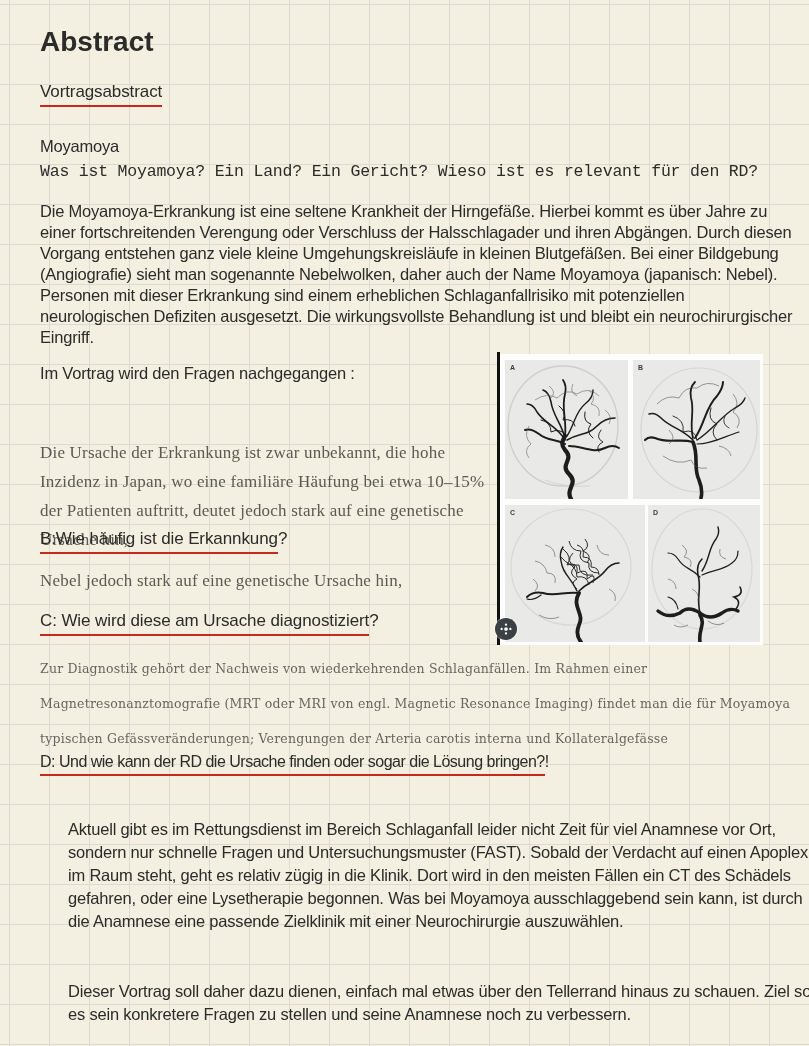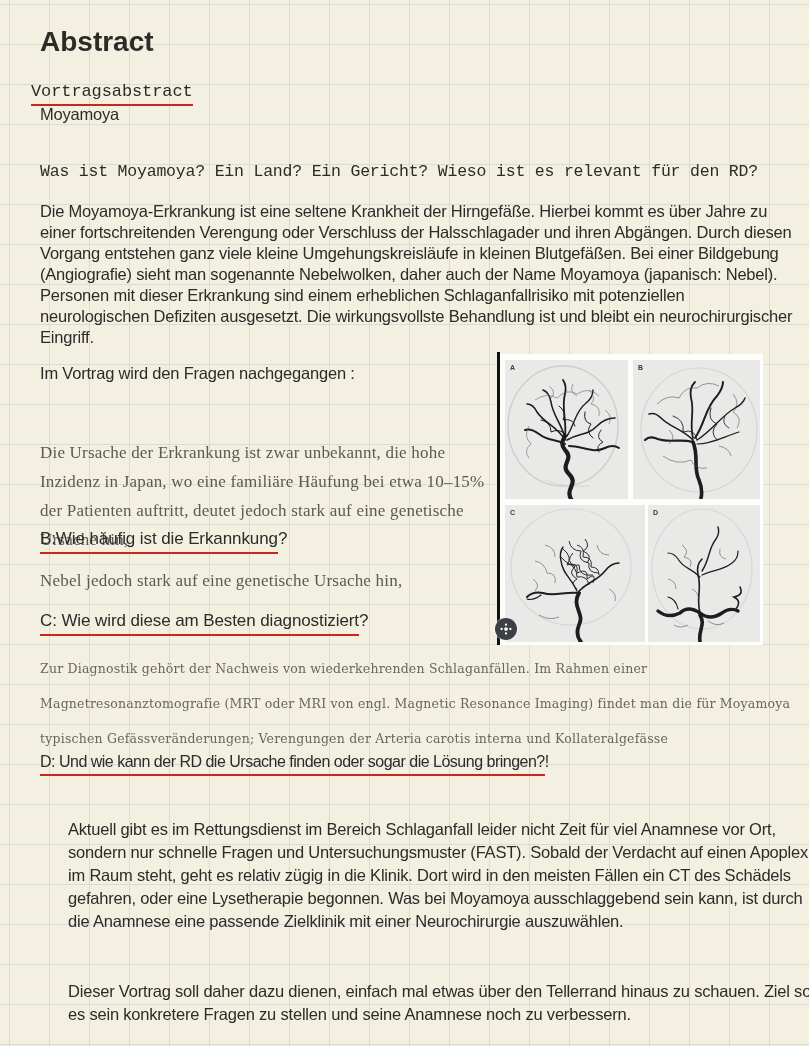--- a/index.html
+++ b/index.html
@@ -79,41 +79,41 @@
     cursor:pointer;z-index:3;
   }
 </style>
 </head>
 <body>
 
 <div class="page">
 
   <div class="abs h1">Abstract</div>
 
-  <div class="abs head" style="left:31px;top:82px;font-family:Liberation Mono, monospace;">
+  <div class="abs head" style="left:40px;top:82px;">
     <span class="redline">Vortragsabstract</span>
   </div>
 
-  <div class="abs sans" style="left:40px;top:104px;">Moyamoya</div>
+  <div class="abs sans" style="left:40px;top:136px;">Moyamoya</div>
 
   <div class="abs sans" style="left:40px;top:161px;font-family:Liberation Mono, monospace;">Was ist Moyamoya? Ein Land? Ein Gericht? Wieso ist es relevant für den RD?</div>
 
   <div class="abs sans body-wide" style="left:40px;top:201px;">Die Moyamoya-Erkrankung ist eine seltene Krankheit der Hirngefäße. Hierbei kommt es über Jahre zu einer fortschreitenden Verengung oder Verschluss der Halsschlagader und ihren Abgängen. Durch diesen Vorgang entstehen ganz viele kleine Umgehungskreisläufe in kleinen Blutgefäßen. Bei einer Bildgebung (Angiografie) sieht man sogenannte Nebelwolken, daher auch der Name Moyamoya (japanisch: Nebel). Personen mit dieser Erkrankung sind einem erheblichen Schlaganfallrisiko mit potenziellen neurologischen Defiziten ausgesetzt. Die wirkungsvollste Behandlung ist und bleibt ein neurochirurgischer Eingriff.</div>
 
   <div class="abs sans" style="left:40px;top:363px;">Im Vortrag wird den Fragen nachgegangen :</div>
 
   <div class="abs serif" style="left:40px;top:438px;width:462px;">Die Ursache der Erkrankung ist zwar unbekannt, die hohe Inzidenz in Japan, wo eine familiäre Häufung bei etwa 10–15% der Patienten auftritt, deutet jedoch stark auf eine genetische Ursache hin,</div>
 
   <div class="abs head" style="left:40px;top:529px;">
     <span class="redline">B:Wie häufig ist die Erkannkung </span><span>?</span>
   </div>
   <div class="abs serif" style="left:40px;top:566px;width:470px;">Nebel jedoch stark auf eine genetische Ursache hin,</div>
 
   <div class="abs head" style="left:40px;top:611px;">
-    <span class="redline">C: Wie wird diese am Besten diagnostiziert </span><span>?</span>
+    <span class="redline">C: Wie wird diese am Ursache diagnostiziert </span><span>?</span>
   </div>
   <div class="abs serif-small" style="left:40px;top:651px;width:760px;">Zur Diagnostik gehört der Nachweis von wiederkehrenden Schlaganfällen. Im Rahmen einer Magnetresonanztomografie (MRT oder MRI von engl. Magnetic Resonance Imaging) findet man die für Moyamoya typischen Gefässveränderungen; Verengungen der Arteria carotis interna und Kollateralgefässe</div>
 
   <div class="abs head-cond" style="left:40px;top:753px;">
     <span class="redline">D: Und wie kann der RD die Ursache finden oder sogar die Lösung bringen?</span><span>!</span>
   </div>
   <div class="abs sans body-wide lh23" style="left:40px;top:818px;">Aktuell gibt es im Rettungsdienst im Bereich Schlaganfall leider nicht Zeit für viel Anamnese vor Ort, sondern  nur schnelle Fragen und Untersuchungsmuster (FAST). Sobald der Verdacht auf einen Apoplex im Raum steht, geht es relativ zügig in die Klinik. Dort wird in den meisten Fällen ein CT des Schädels gefahren, oder eine Lysetherapie begonnen. Was bei Moyamoya ausschlaggebend sein kann, ist durch die Anamnese eine passende Zielklinik mit einer Neurochirurgie auszuwählen.</div>
 
   <div class="abs sans body-wide lh23" style="left:40px;top:980px;">Dieser Vortrag soll daher dazu dienen, einfach mal etwas über den Tellerrand hinaus zu schauen. Ziel soll es sein konkretere Fragen zu stellen und seine Anamnese noch zu verbessern.</div>
 

